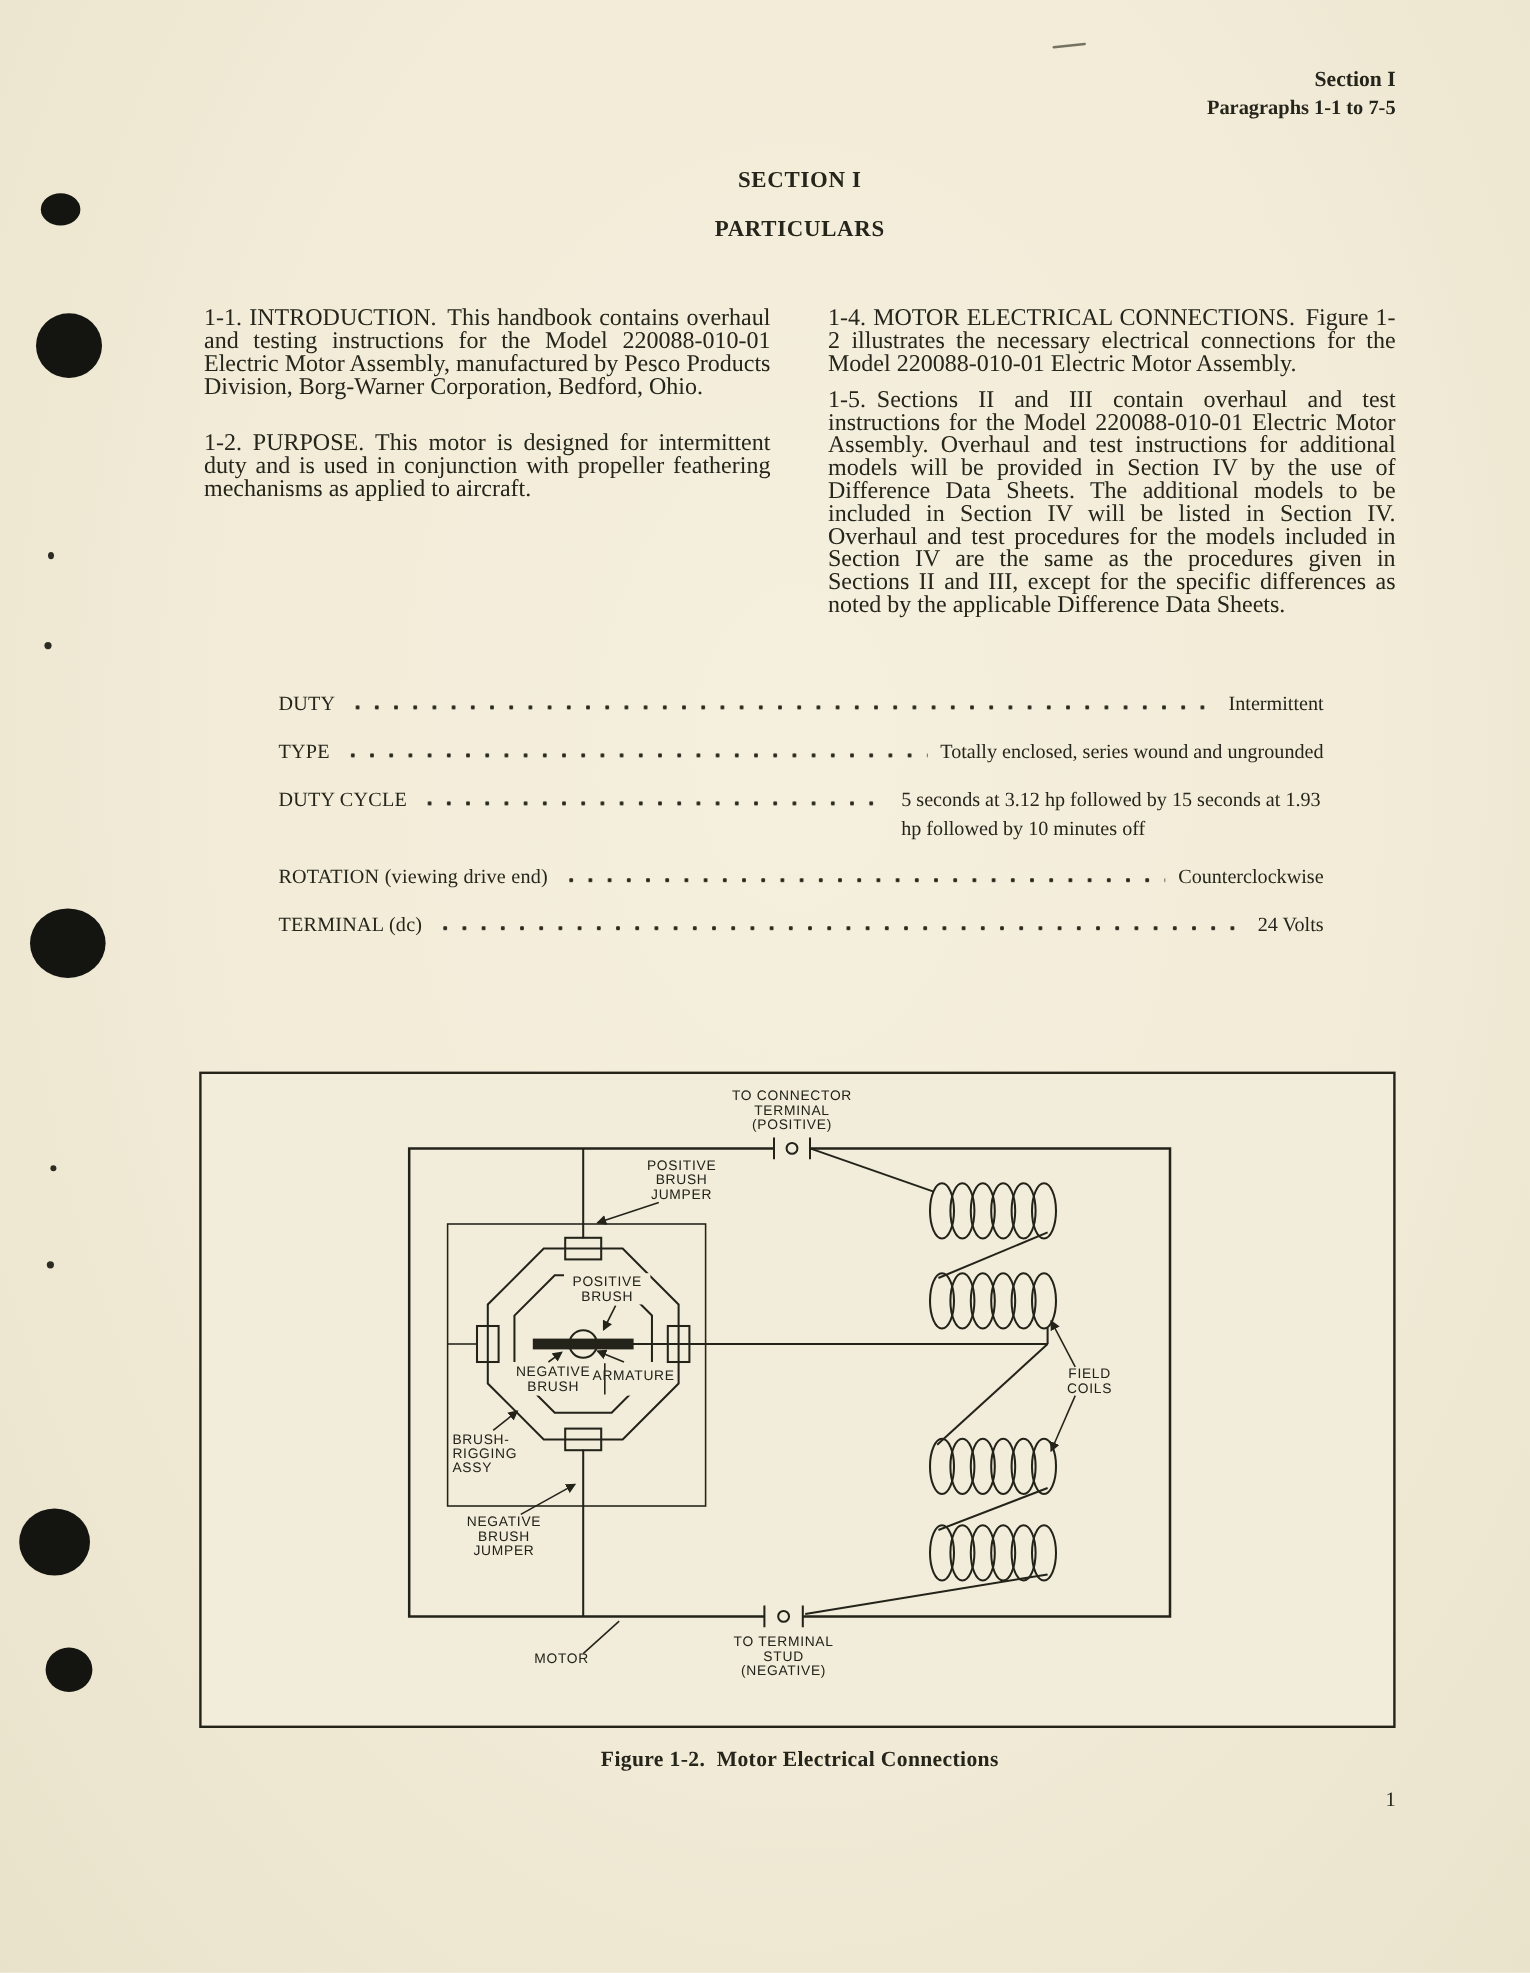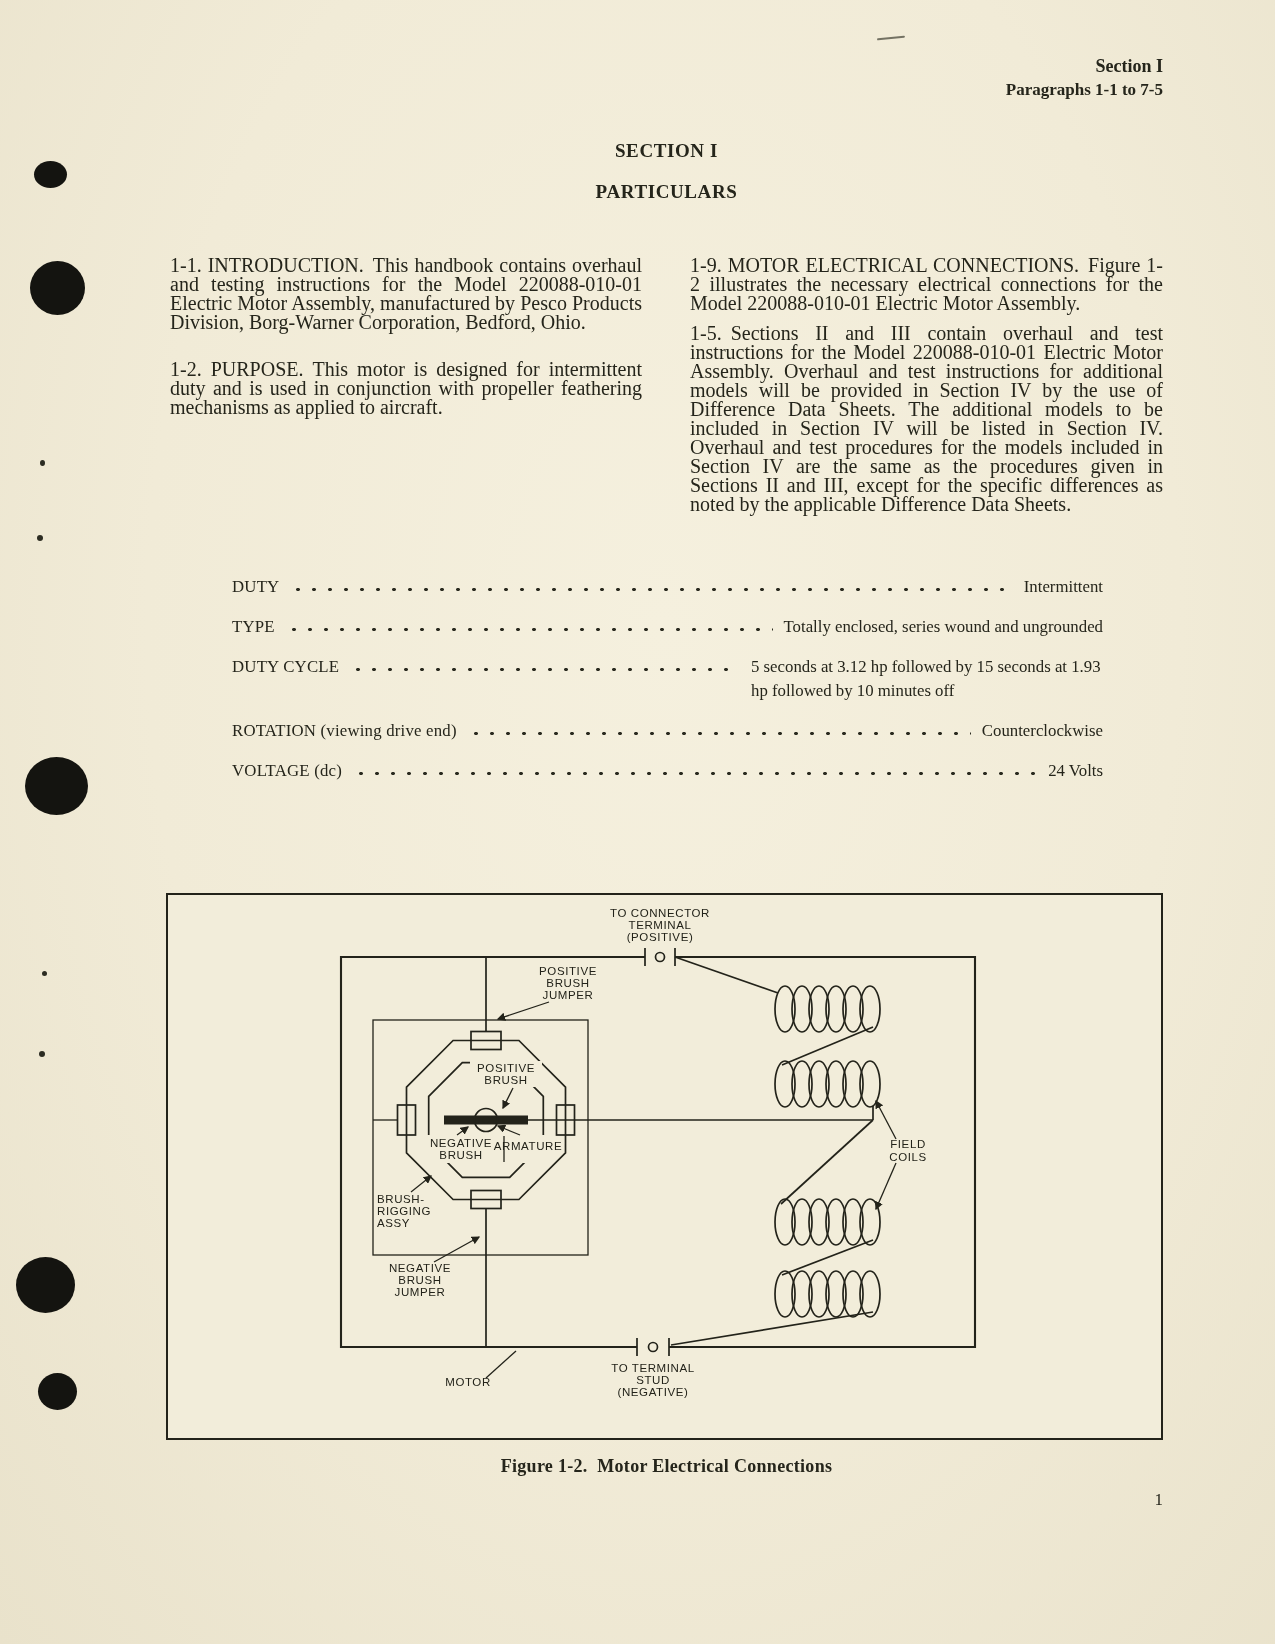--- a/index.html
+++ b/index.html
@@ -89,21 +89,21 @@
   <div class="t1">SECTION I</div>
   <div class="t2">PARTICULARS</div>
 </div>
 
 <div class="abs columns">
   <div class="col left">
     <p class="para"><span class="head">1-1. INTRODUCTION.</span><span>This handbook contains overhaul and testing instructions for the Model 220088-010-01 Electric Motor Assembly, manufactured by Pesco Products Division, Borg-Warner Corporation, Bedford, Ohio.</span></p>
     <p class="para"><span class="head">1-2. PURPOSE.</span><span>This motor is designed for intermittent duty and is used in conjunction with propeller feathering mechanisms as applied to aircraft.</span></p>
   </div>
   <div class="col right">
-    <p class="para"><span class="head">1-9. MOTOR ELECTRICAL CONNECTIONS.</span><span>Figure 1-2 illustrates the necessary electrical connections for the Model 220088-010-01 Electric Motor Assembly.</span></p>
+    <p class="para"><span class="head">1-4. MOTOR ELECTRICAL CONNECTIONS.</span><span>Figure 1-2 illustrates the necessary electrical connections for the Model 220088-010-01 Electric Motor Assembly.</span></p>
     <p class="para"><span class="head">1-5.</span><span>Sections II and III contain overhaul and test instructions for the Model 220088-010-01 Electric Motor Assembly. Overhaul and test instructions for additional models will be provided in Section IV by the use of Difference Data Sheets. The additional models to be included in Section IV will be listed in Section IV. Overhaul and test procedures for the models included in Section IV are the same as the procedures given in Sections II and III, except for the specific differences as noted by the applicable Difference Data Sheets.</span></p>
   </div>
 </div>
 
 <div class="abs lp-table">
 
   <div class="trow">
     <span class="tlabel">DUTY</span>
     <span class="tleader"></span>
     <span class="tvalue">Intermittent</span>
@@ -117,21 +117,21 @@
     <span class="tlabel">DUTY CYCLE</span>
     <span class="tleader"></span>
     <span class="tvalue wrap">5 seconds at 3.12 hp followed by 15 seconds at 1.93 hp followed by 10 minutes off</span>
   </div>
   <div class="trow">
     <span class="tlabel">ROTATION (viewing drive end)</span>
     <span class="tleader"></span>
     <span class="tvalue">Counterclockwise</span>
   </div>
   <div class="trow">
-    <span class="tlabel">VOLTAGE (dc)</span>
+    <span class="tlabel">TERMINAL (dc)</span>
     <span class="tleader"></span>
     <span class="tvalue">24 Volts</span>
   </div>
 </div>
 
 <div class="abs figure">
   <svg width="993" height="543" viewBox="0 0 993 543">
     <defs>
       <pattern id="hatch" width="7" height="7" patternUnits="userSpaceOnUse" patternTransform="rotate(45)">
         <line x1="0" y1="0" x2="0" y2="7" stroke="#23231a" stroke-width="1.6"></line>

